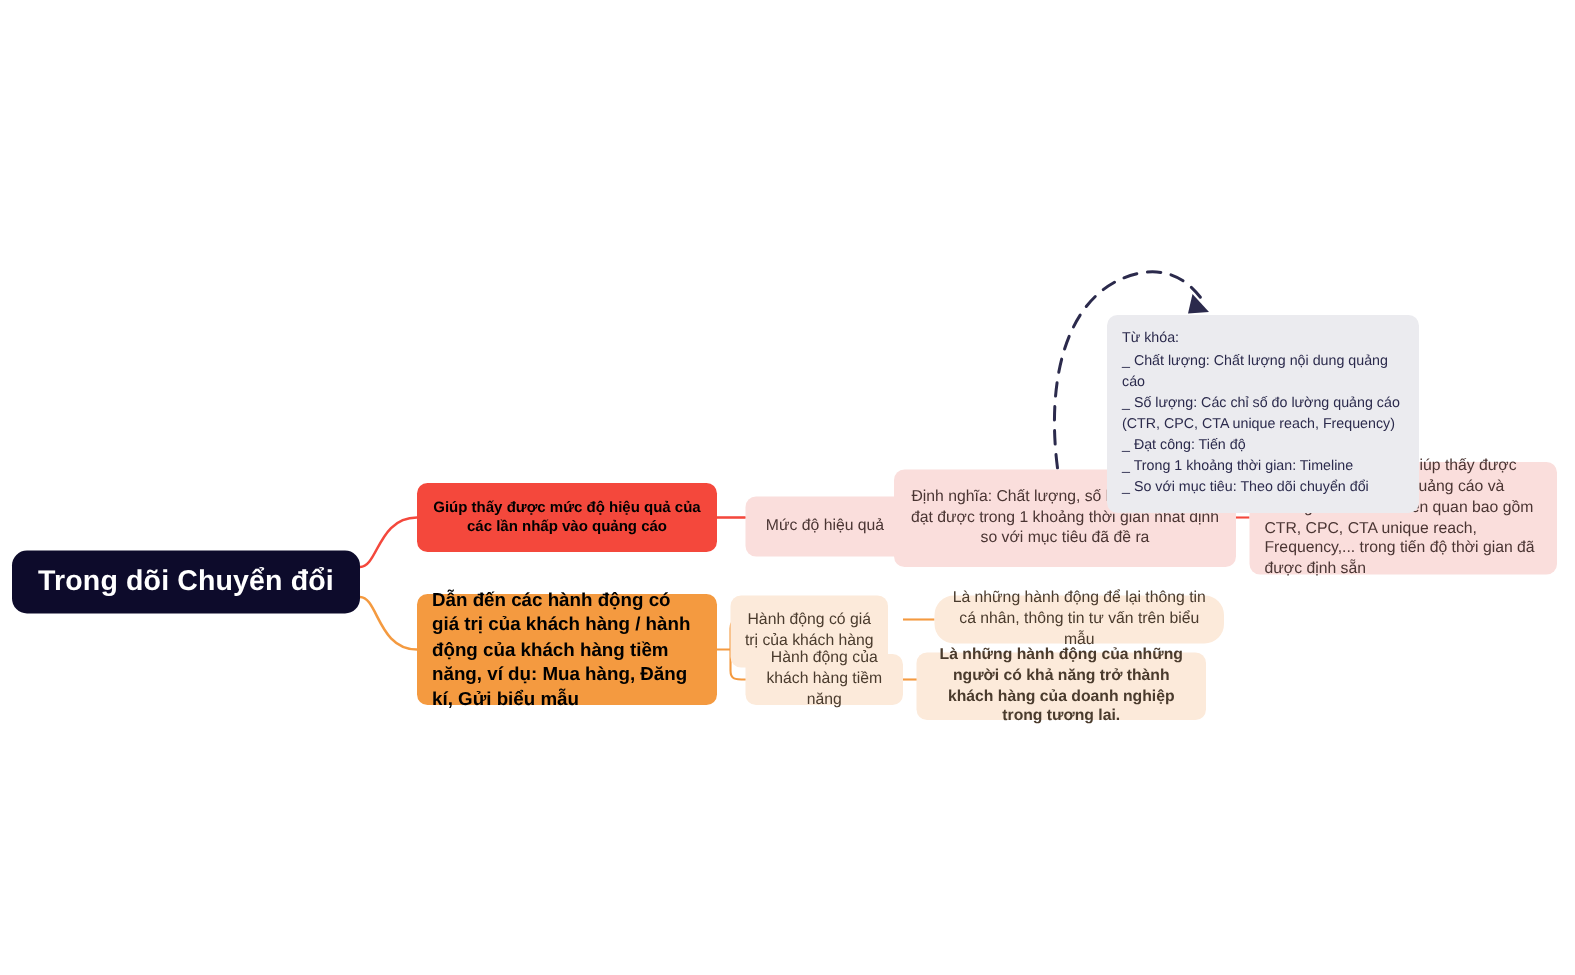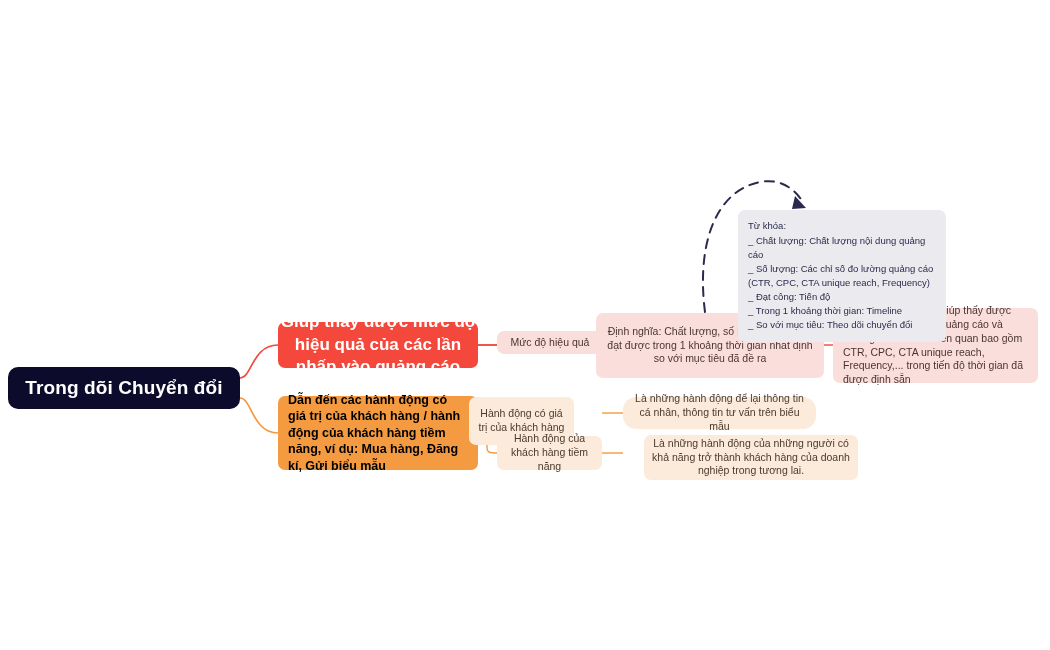--- a/index.html
+++ b/index.html
@@ -53,22 +53,22 @@
     letter-spacing: .1px;
   }
 
   
   .node-b1 {
     left: 278px;
     top: 322px;
     width: 200px;
     height: 46px;
     background: #F4483C;
-    color: #ffffff;
-    font-size: 17px;
+    color: #000000;
+    font-size: 10px;
     font-weight: 700;
     padding: 0 2px;
     border-radius: 7px;
   }
   .node-b2 {
     left: 278px;
     top: 396px;
     width: 200px;
     height: 74px;
     background: #F49A40;
@@ -82,36 +82,36 @@
   }
 
   
   .node-pink {
     background: #FADEDC;
     color: #4A3533;
     font-size: 10.5px;
     border-radius: 7px;
     padding: 4px 8px;
   }
-  .node-r21 { left: 497px; top: 331px; width: 106px; height: 23px; }
+  .node-r21 { left: 497px; top: 331px; width: 106px; height: 40px; }
   .node-r31 { left: 596px; top: 313px; width: 228px; height: 65px; padding: 4px 11px; }
   .node-r32 { left: 833px; top: 308px; width: 205px; height: 75px; text-align: left; padding: 6px 10px; }
 
   
   .node-peach {
     background: #FCEADA;
     color: #4A3B2D;
     font-size: 10.5px;
     border-radius: 7px;
     padding: 4px 8px;
   }
-  .node-o21 { left: 469px; top: 397px; width: 105px; height: 48px; }
+  .node-o21 { left: 487px; top: 397px; width: 105px; height: 48px; }
   .node-o22 { left: 497px; top: 436px; width: 105px; height: 34px; }
   .node-o31 { left: 623px; top: 397px; width: 193px; height: 32px; border-radius: 13px; }
-  .node-o32 { left: 644px; top: 435px; width: 214px; height: 45px; }
+  .node-o32 { left: 611px; top: 435px; width: 193px; height: 45px; font-weight: bold; }
 
   
   .callout {
     position: absolute;
     left: 738px;
     top: 210px;
     width: 208px;
     box-sizing: border-box;
     background: #EBEBEF;
     color: #2B2A4C;

